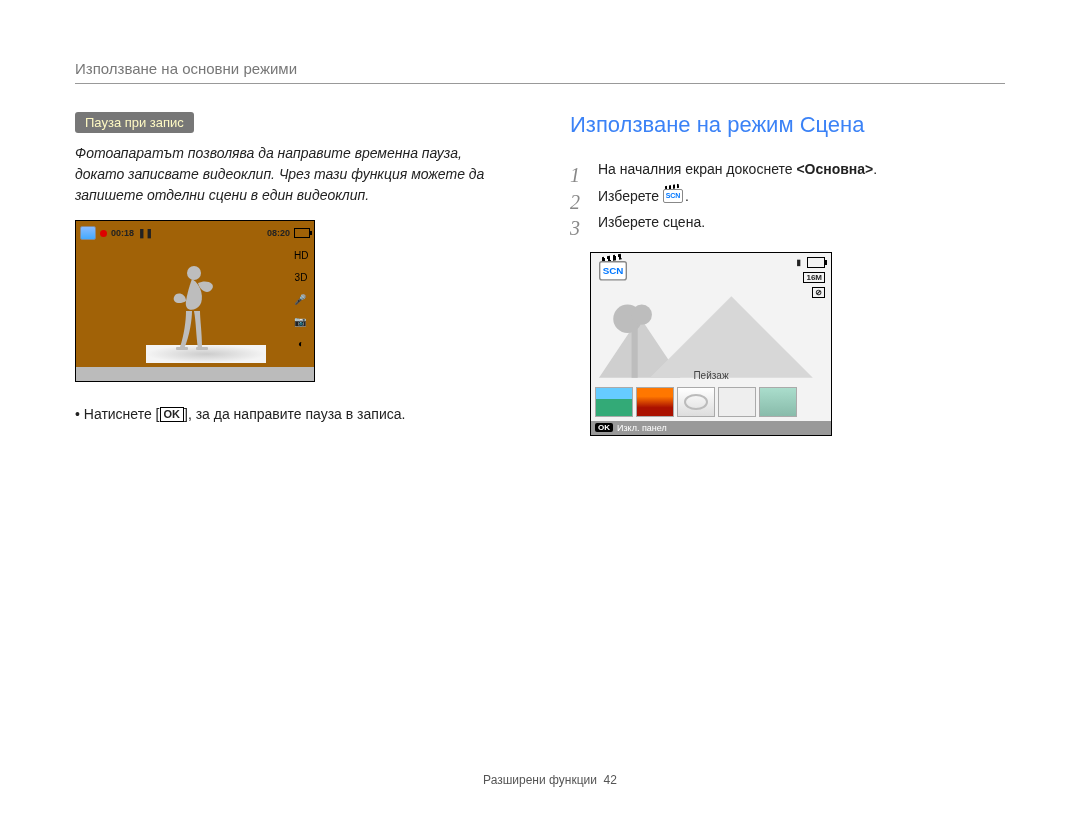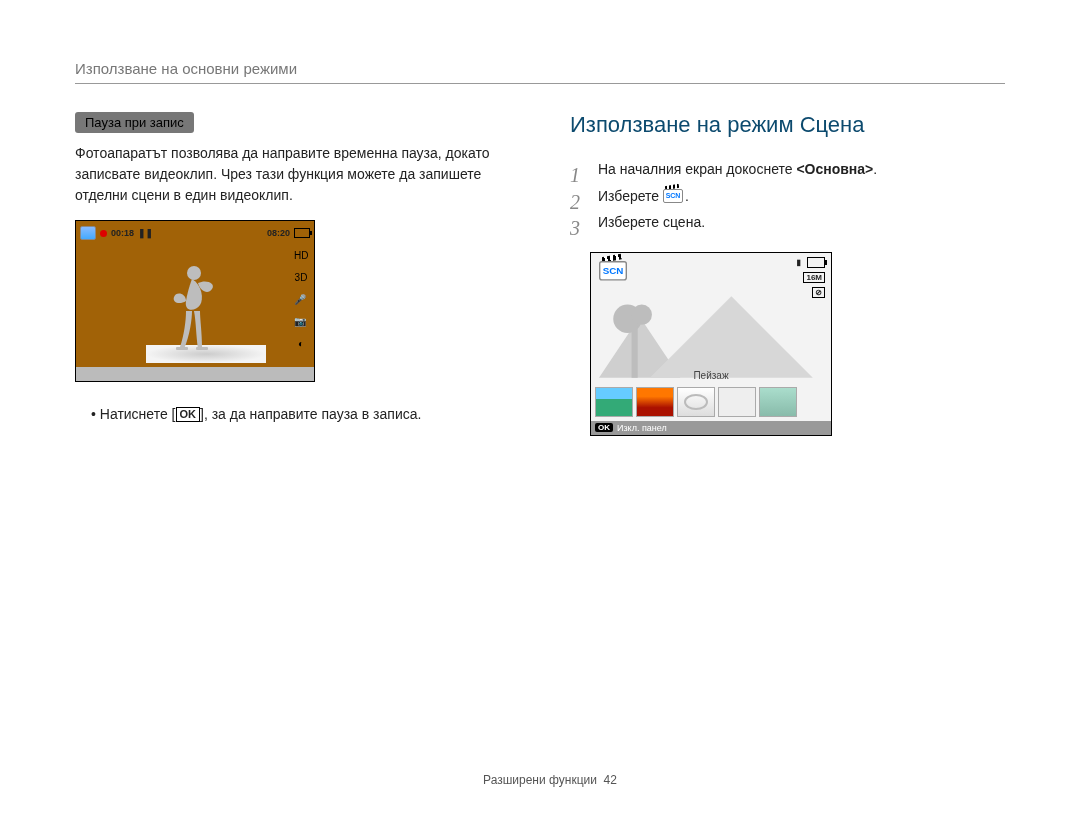--- a/index.html
+++ b/index.html
@@ -29,30 +29,31 @@
     display: flex;
     gap: 60px;
   }
   .col {
     flex: 1;
     min-width: 0;
   }
   .pill {
     display: inline-block;
     background: #777;
-    color: #000000;
+    color: #fef9c3;
     font-size: 13px;
     padding: 3px 10px;
     border-radius: 3px;
     margin-bottom: 10px;
   }
   .body-text {
     font-size: 14px;
     line-height: 1.5;
     margin-bottom: 14px;
+    font-style: italic;
   }
   .camera-shot {
     width: 238px;
     height: 160px;
     border: 1px solid #000;
     position: relative;
     background: #a16207;
     margin-bottom: 20px;
     overflow: hidden;
   }
@@ -117,39 +118,39 @@
   .bottom-strip {
     position: absolute;
     left: 0; right: 0; bottom: 0;
     height: 14px;
     background: #bbb;
   }
 
   ul.bullets {
     list-style: none;
     padding: 0;
-    margin: 16px;
+    margin: 0;
     font-size: 14px;
     line-height: 1.8;
   }
   ul.bullets li:before {
     content: "• ";
   }
   .ok-box {
     display: inline-block;
     border: 1px solid #000;
     font-size: 11px;
     font-weight: bold;
     padding: 0 3px;
     line-height: 13px;
     vertical-align: 1px;
   }
 
   .section-title {
-    color: #0c4a6e; 
+    color: #3b82f6; 
     font-size: 22px;
     margin-bottom: 18px;
   }
   ol.steps {
     list-style: none;
     padding: 0;
     margin: 14px 0 16px 0;
     counter-reset: step;
   }
   ol.steps li {

